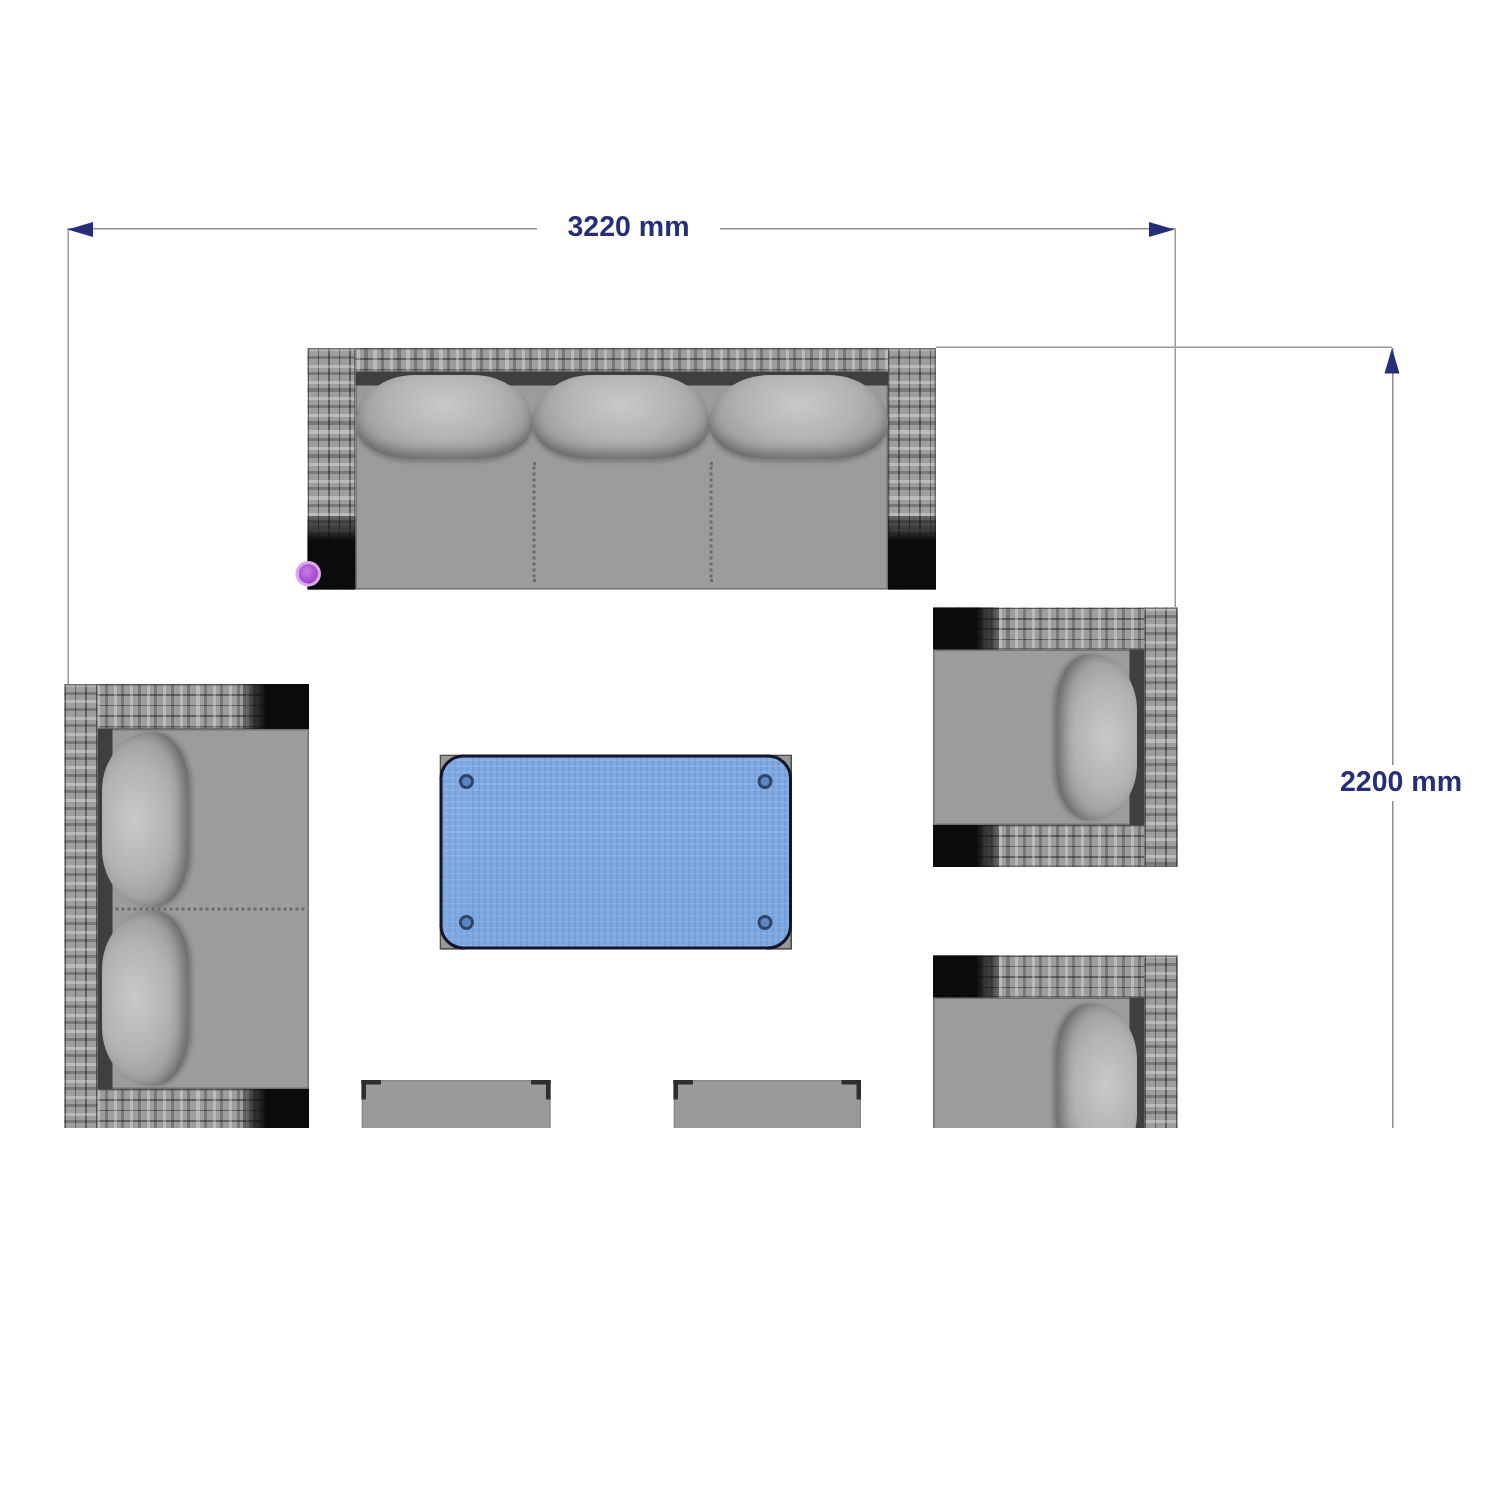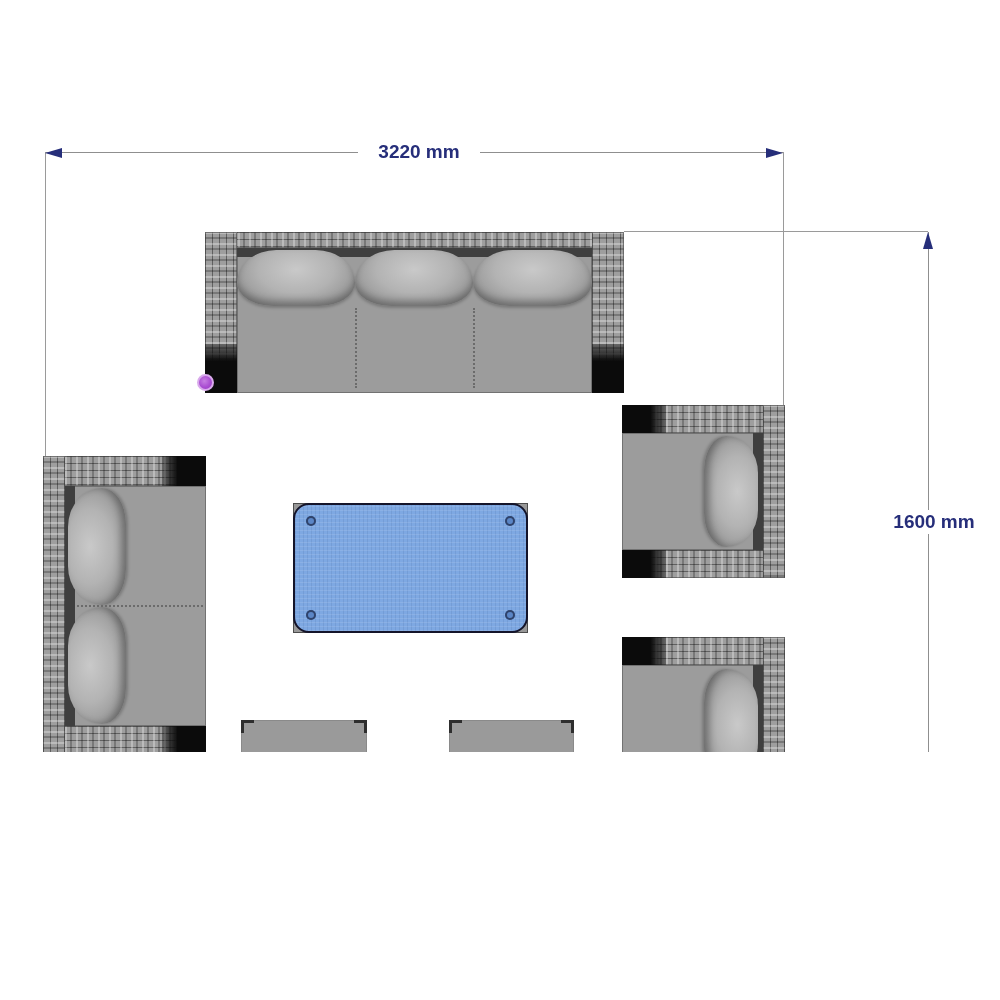--- a/index.html
+++ b/index.html
@@ -98,21 +98,21 @@
   <div class="ext-line" style="left:783px;top:152px;width:1px;height:253px;"></div>
   <div class="arrow arrow-left" style="left:45px;top:148px;"></div>
   <div class="arrow arrow-right" style="left:766px;top:148px;"></div>
   <div class="dim-label" style="left:358px;top:140px;width:110px;">3220 mm</div>
 
   <div class="dim-line" style="left:928px;top:232px;width:1px;height:581px;"></div>
   <div class="ext-line" style="left:624px;top:231px;width:304px;height:1px;"></div>
   <div class="ext-line" style="left:785px;top:813px;width:143px;height:1px;"></div>
   <div class="arrow arrow-up" style="left:923px;top:232px;"></div>
   <div class="arrow arrow-down" style="left:923px;top:796px;"></div>
-  <div class="dim-label" style="left:873px;top:510px;width:110px;">1600 mm</div>
+  <div class="dim-label" style="left:873px;top:510px;width:110px;">2200 mm</div>
 
   <div class="piece" style="left:205px;top:232px;width:419px;height:161px;">
     <div class="seat" style="left:32px;top:16px;width:355px;height:145px;"></div>
     <div class="wicker-h" style="position:absolute;left:0;top:0;width:419px;height:16px;"></div>
     <div class="wicker-v" style="position:absolute;left:0;top:0;width:32px;height:161px;"></div>
     <div class="wicker-v" style="position:absolute;left:387px;top:0;width:32px;height:161px;"></div>
     <div class="black-end to-bottom" style="left:0;top:112px;width:32px;height:49px;"></div>
     <div class="black-end to-bottom" style="left:387px;top:112px;width:32px;height:49px;"></div>
     <div class="backstrip" style="left:32px;top:16px;width:355px;height:9px;"></div>
     <div class="pillow-h" style="left:32px;top:18px;width:118px;height:56px;"></div>

